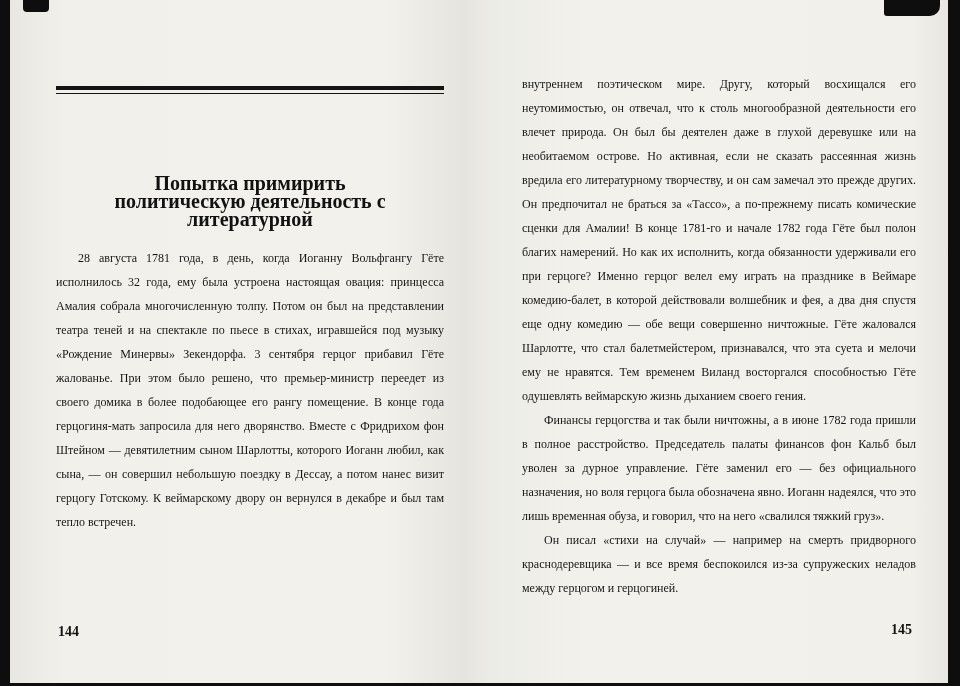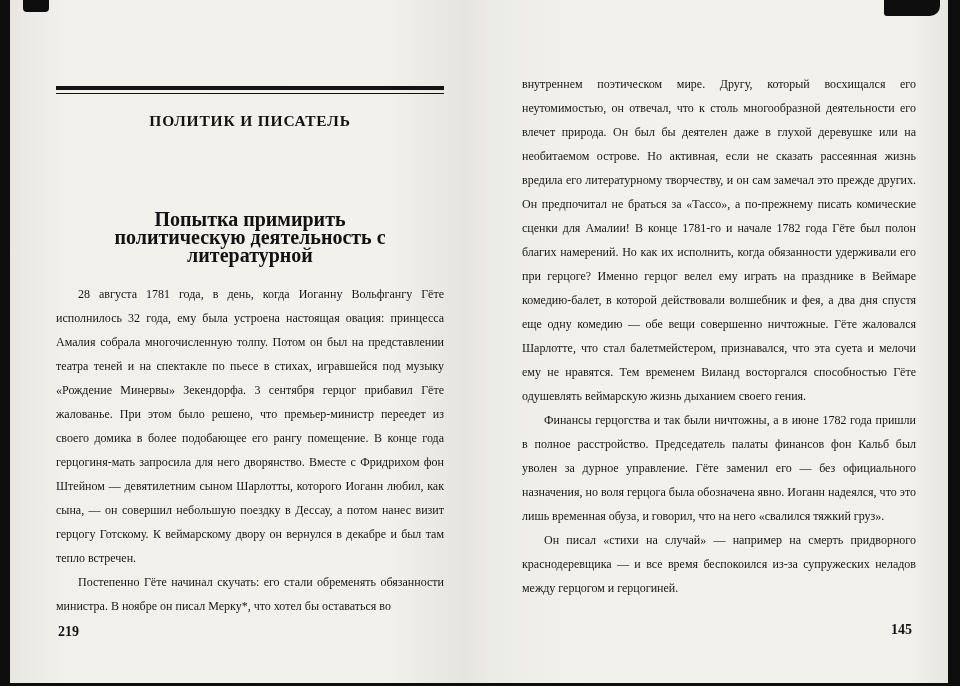--- a/index.html
+++ b/index.html
@@ -91,30 +91,28 @@
   <div class="corner-mark mark-top-left"></div>
   <div class="corner-mark mark-top-right"></div>
 
   <div class="page left-page">
 
     <div class="rule-double">
       <div class="rule-thick"></div>
       <div class="rule-thin"></div>
     </div>
 
-    <h1 class="chapter-title">ПОЛИТИК И ПИСАТЕЛЬ</h1>
 
     <h2 class="section-subtitle">Попытка примирить политическую деятельность с литературной</h2>
 
     <p class="body-par indent first-par">28 августа 1781 года, в день, когда Иоганну Вольфгангу Гёте исполнилось 32 года, ему была устроена настоящая овация: принцесса Амалия собрала многочисленную толпу. Потом он был на представлении театра теней и на спектакле по пьесе в стихах, игравшейся под музыку «Рождение Минервы» Зекендорфа. 3 сентября герцог прибавил Гёте жалованье. При этом было решено, что премьер-министр переедет из своего домика в более подобающее его рангу помещение. В конце года герцогиня-мать запросила для него дворянство. Вместе с Фридрихом фон Штейном — девятилетним сыном Шарлотты, которого Иоганн любил, как сына, — он совершил небольшую поездку в Дессау, а потом нанес визит герцогу Готскому. К веймарскому двору он вернулся в декабре и был там тепло встречен.</p>
 
-    <p class="body-par indent">Постепенно Гёте начинал скучать: его стали обременять обязанности министра. В ноябре он писал Мерку*, что хотел бы оставаться во</p>
 
 
-    <div class="page-number num-left">219</div>
+    <div class="page-number num-left">144</div>
   </div>
 
   <div class="page right-page">
 
     <p class="body-par right-start">внутреннем поэтическом мире. Другу, который восхищался его неутомимостью, он отвечал, что к столь многообразной деятельности его влечет природа. Он был бы деятелен даже в глухой деревушке или на необитаемом острове. Но активная, если не сказать рассеянная жизнь вредила его литературному творчеству, и он сам замечал это прежде других. Он предпочитал не браться за «Тассо», а по-прежнему писать комические сценки для Амалии! В конце 1781-го и начале 1782 года Гёте был полон благих намерений. Но как их исполнить, когда обязанности удерживали его при герцоге? Именно герцог велел ему играть на празднике в Веймаре комедию-балет, в которой действовали волшебник и фея, а два дня спустя еще одну комедию — обе вещи совершенно ничтожные. Гёте жаловался Шарлотте, что стал балетмейстером, признавался, что эта суета и мелочи ему не нравятся. Тем временем Виланд восторгался способностью Гёте одушевлять веймарскую жизнь дыханием своего гения.</p>
 
     <p class="body-par indent">Финансы герцогства и так были ничтожны, а в июне 1782 года пришли в полное расстройство. Председатель палаты финансов фон Кальб был уволен за дурное управление. Гёте заменил его — без официального назначения, но воля герцога была обозначена явно. Иоганн надеялся, что это лишь временная обуза, и говорил, что на него «свалился тяжкий груз».</p>
 
     <p class="body-par indent">Он писал «стихи на случай» — например на смерть придворного краснодеревщика — и все время беспокоился из-за супружеских неладов между герцогом и герцогиней.</p>
 

